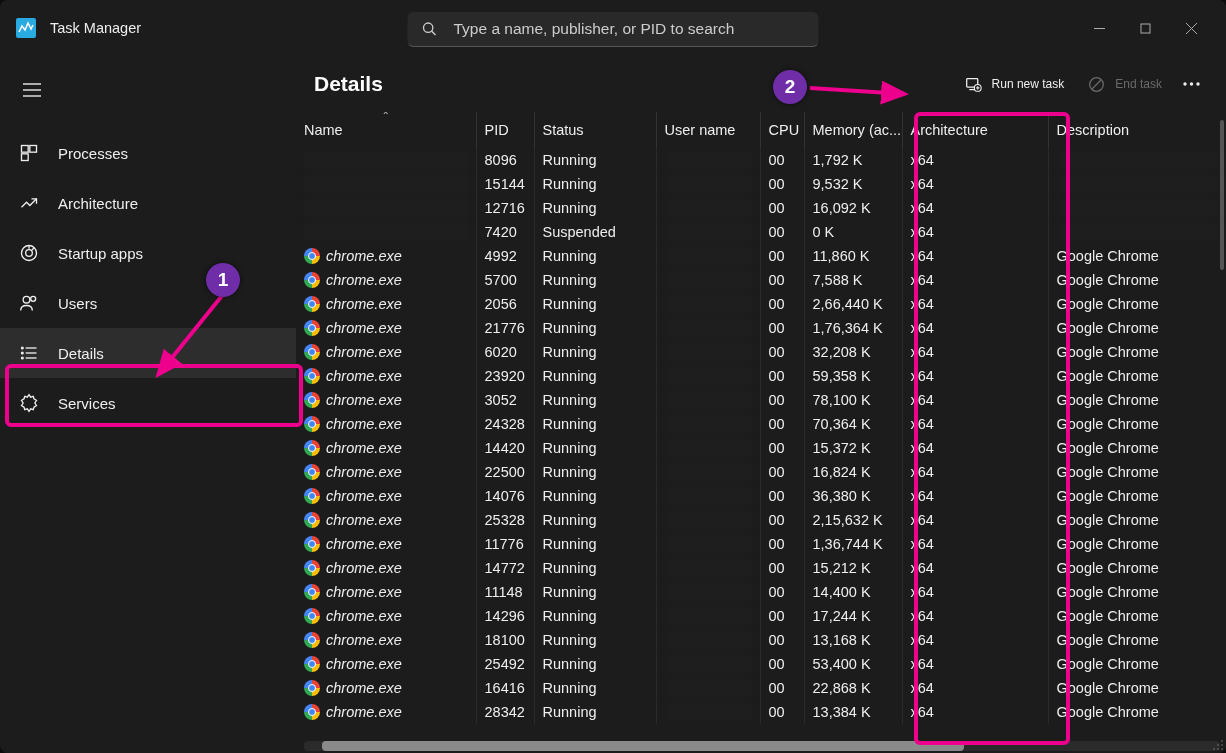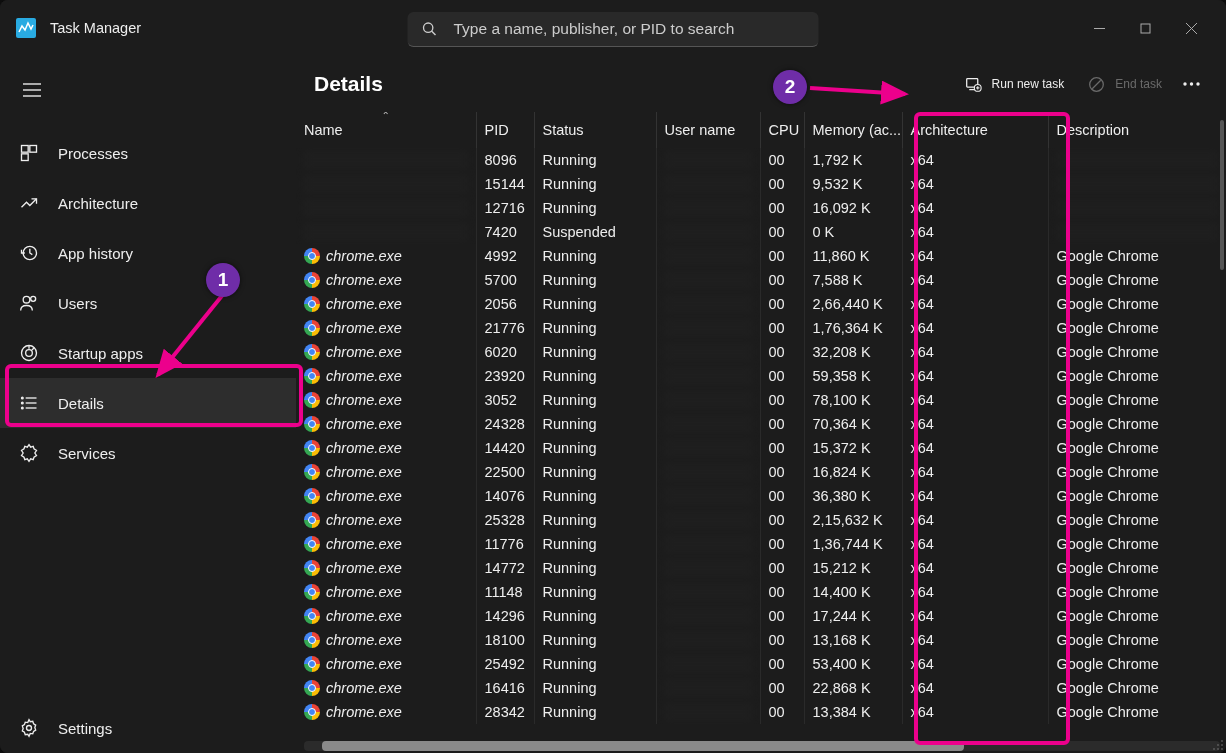--- a/index.html
+++ b/index.html
@@ -125,47 +125,37 @@
             <svg viewBox="0 0 24 24">
               <polyline points="3,17 9,11 13,15 21,7"></polyline>
               <polyline points="15,7 21,7 21,13"></polyline>
             </svg>
           </span>
         <span>Architecture</span>
       </div>
       <div class="side-item">
         <span class="ic">
             <svg viewBox="0 0 24 24">
-              <circle cx="13" cy="12" r="8"></circle>
-              <polyline points="13,7 13,12 16,14"></polyline>
-              <polyline points="3,8 3,12 7,12"></polyline>
+              <circle cx="12" cy="12" r="9"></circle>
+              <circle cx="12" cy="12" r="4"></circle>
+              <line x1="12" y1="3" x2="12" y2="7"></line>
+              <line x1="18" y1="6" x2="15.5" y2="8.5"></line>
             </svg>
           </span>
-        <span>App history</span>
+        <span>Startup apps</span>
       </div>
       <div class="side-item">
         <span class="ic">
             <svg viewBox="0 0 24 24">
               <circle cx="9" cy="8" r="4"></circle>
               <path d="M2,21c0-4 3-6 7-6s7,2 7,6"></path>
               <circle cx="17" cy="7" r="3"></circle>
             </svg>
           </span>
         <span>Users</span>
-      </div>
-      <div class="side-item">
-        <span class="ic">
-            <svg viewBox="0 0 24 24">
-              <circle cx="12" cy="12" r="9"></circle>
-              <circle cx="12" cy="12" r="4"></circle>
-              <line x1="12" y1="3" x2="12" y2="7"></line>
-              <line x1="18" y1="6" x2="15.5" y2="8.5"></line>
-            </svg>
-          </span>
-        <span>Startup apps</span>
       </div>
       <div class="side-item active">
         <span class="ic">
             <svg viewBox="0 0 24 24">
               <line x1="8" y1="6" x2="21" y2="6"></line>
               <line x1="8" y1="12" x2="21" y2="12"></line>
               <line x1="8" y1="18" x2="21" y2="18"></line>
               <circle cx="4" cy="6" r="1" fill="#eee"></circle>
               <circle cx="4" cy="12" r="1" fill="#eee"></circle>
               <circle cx="4" cy="18" r="1" fill="#eee"></circle>
@@ -175,29 +165,20 @@
       </div>
       <div class="side-item">
         <span class="ic">
             <svg viewBox="0 0 24 24">
               <path d="M12,2l2,3 3-1 1,3 3,2-2,3 2,3-3,2-1,3-3-1-2,3-2-3-3,1-1-3-3-2 2-3-2-3 3-2 1-3 3,1z"></path>
             </svg>
           </span>
         <span>Services</span>
       </div>
       <div class="sidebar-spacer"></div>
-      <div class="side-item">
-        <span class="ic">
-            <svg viewBox="0 0 24 24">
-              <circle cx="12" cy="12" r="3"></circle>
-              <path d="M12,2l1.5,2.5 3-.5 1,3 2.5,1.5-1,3 1,3-2.5,1.5-1,3-3-.5L12,22l-1.5-2.5-3,.5-1-3L4,15.5l1-3-1-3 2.5-1.5 1-3 3,.5z"></path>
-            </svg>
-          </span>
-        <span>Settings</span>
-      </div>
     </div>
 
     <div class="content">
       <div class="content-header">
         <div class="content-title">Details</div>
         <div class="header-spacer"></div>
         <div class="hbtn">
           <svg viewBox="0 0 20 20">
               <rect x="2" y="3" width="13" height="10" rx="1" stroke="#eee" fill="none" stroke-width="1.5"></rect>
               <line x1="5" y1="16" x2="12" y2="16" stroke="#eee" stroke-width="1.5"></line>

